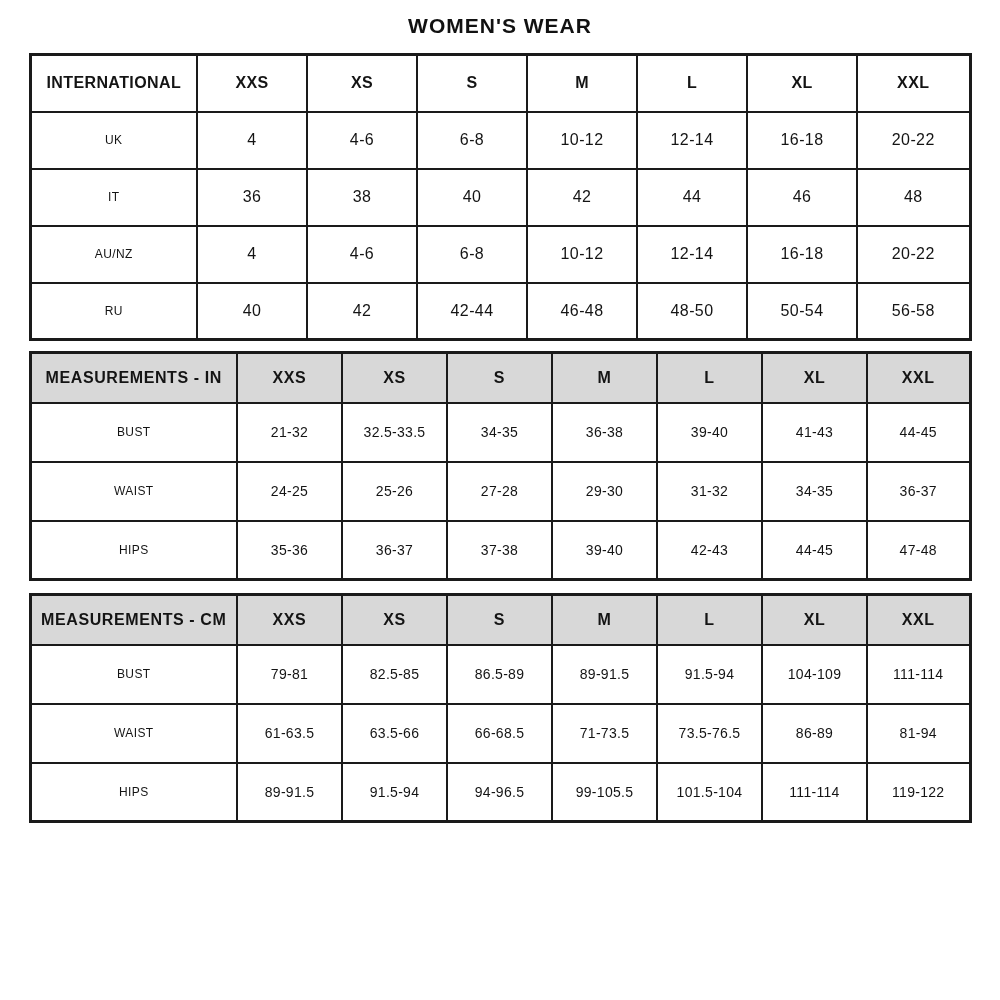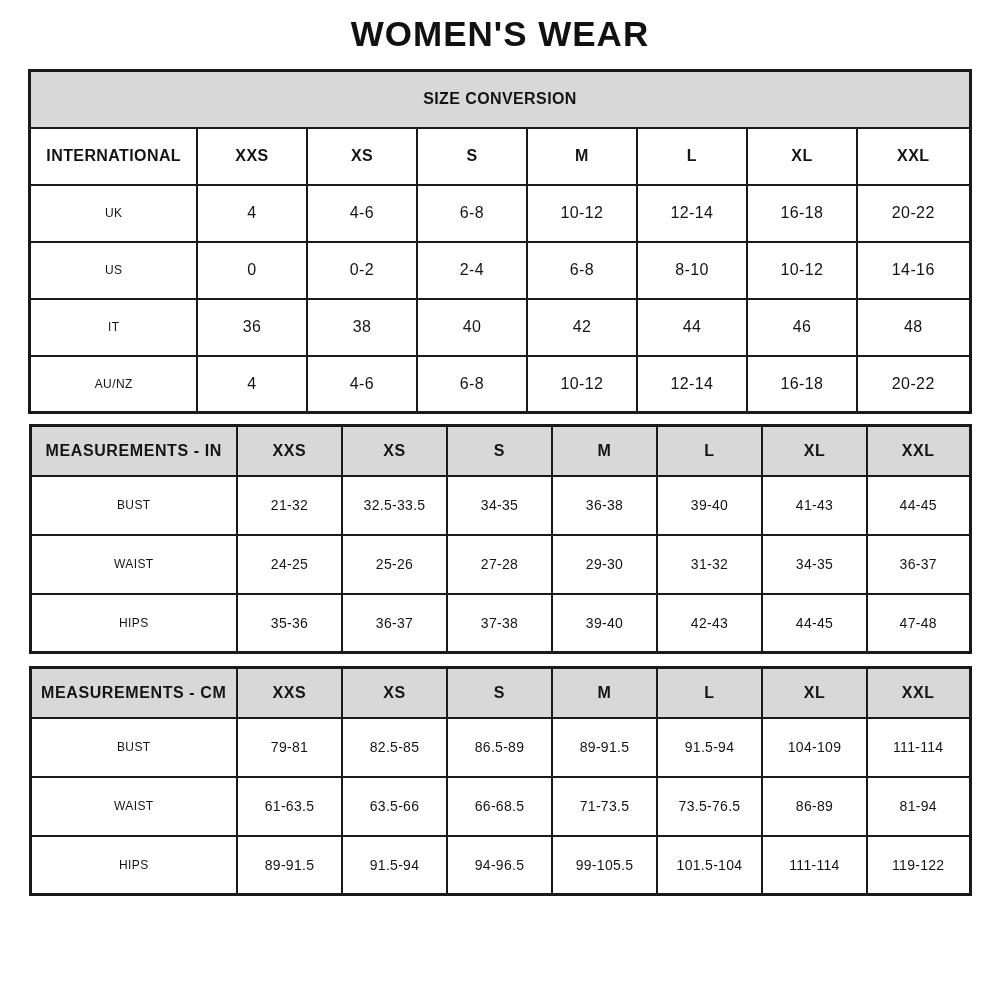--- a/index.html
+++ b/index.html
@@ -7,21 +7,21 @@
   body {
     width: 1000px;
     height: 1000px;
     font-family: "Liberation Sans", sans-serif;
     color: #141414;
     overflow: hidden;
   }
   .sheet { width: 1000px; height: 1000px; padding-top: 14px; }
   .page-title {
     text-align: center;
-    font-size: 35px;
+    font-size: 21px;
     font-weight: 700;
     letter-spacing: 1px;
     margin-bottom: 15px;
     color: #111111;
   }
   table {
     border-collapse: collapse;
     table-layout: fixed;
     width: 940px;
     margin: 0 auto;
@@ -70,23 +70,20 @@
       <col style="width:167px">
       <col style="width:110px">
         <col style="width:110px">
         <col style="width:110px">
       <col style="width:110px">
         <col style="width:110px">
         <col style="width:110px">
         <col style="width:113px">
     </colgroup>
     <thead>
-      <tr class="band">
-        <th colspan="8">SIZE CONVERSION</th>
-      </tr>
       <tr class="col-head">
         <th>INTERNATIONAL</th>
       <th>XXS</th>
           <th>XS</th>
           <th>S</th>
           <th>M</th>
           <th>L</th>
           <th>XL</th>
           <th>XXL</th>
         </tr>
@@ -96,48 +93,48 @@
           <th class="row-label">UK</th>
           <td>4</td>
           <td>4-6</td>
           <td>6-8</td>
           <td>10-12</td>
           <td>12-14</td>
           <td>16-18</td>
           <td>20-22</td>
         </tr>
         <tr>
-          <th class="row-label">US</th>
-          <td>0</td>
-          <td>0-2</td>
-          <td>2-4</td>
-          <td>6-8</td>
-          <td>8-10</td>
-          <td>10-12</td>
-          <td>14-16</td>
-        </tr>
-        <tr>
           <th class="row-label">IT</th>
           <td>36</td>
           <td>38</td>
           <td>40</td>
           <td>42</td>
           <td>44</td>
           <td>46</td>
           <td>48</td>
         </tr>
         <tr>
           <th class="row-label">AU/NZ</th>
           <td>4</td>
           <td>4-6</td>
           <td>6-8</td>
           <td>10-12</td>
           <td>12-14</td>
           <td>16-18</td>
           <td>20-22</td>
+        </tr>
+        <tr>
+          <th class="row-label">RU</th>
+          <td>40</td>
+          <td>42</td>
+          <td>42-44</td>
+          <td>46-48</td>
+          <td>48-50</td>
+          <td>50-54</td>
+          <td>56-58</td>
         </tr>
       </tbody>
   </table>
 
   <div class="gap-sm"></div>
 
   <table class="meas">
     <colgroup>
       <col style="width:207px">
       <col style="width:105px">

